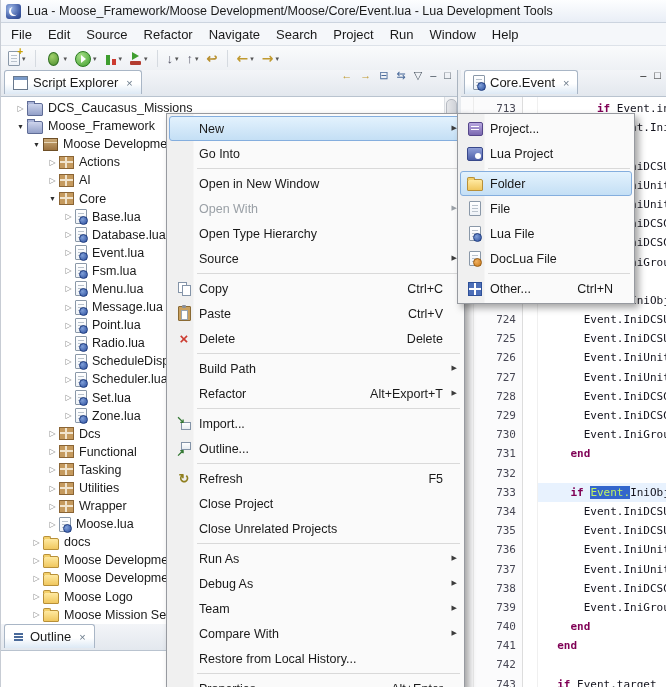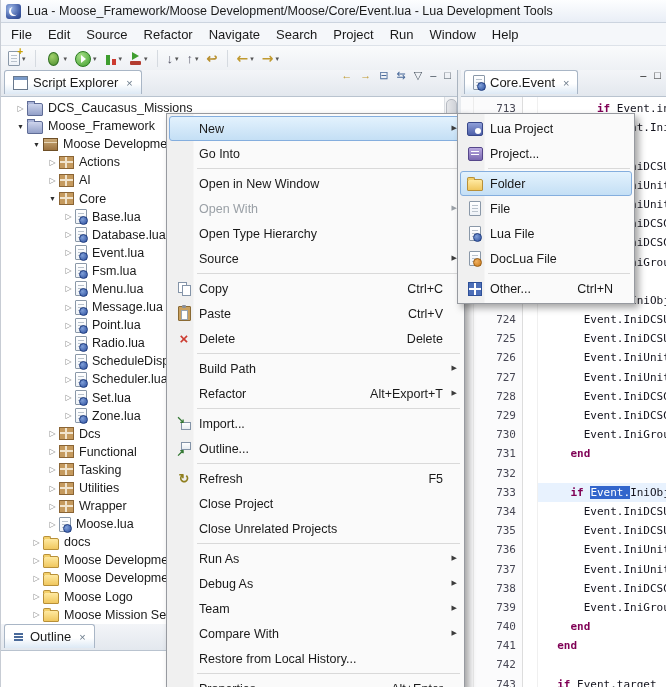--- a/index.html
+++ b/index.html
@@ -55,21 +55,21 @@
     font-size:11px;line-height:19.2px;color:#14141e;}
   .anno-ruler{width:12px;flex:0 0 auto;background:#fbfbfc;border-right:1px solid #ececec;}
   .linenos{width:42px;flex:0 0 auto;background:#fbfbfc;color:#474754;text-align:right;
     padding:2px 6px 0 0;border-right:1px solid #ddd;}
   .fold-ruler{width:14px;flex:0 0 auto;background:#fff;border-right:1px solid #f0f0f0;}
   .code{flex:1;min-width:0;padding-top:2px;white-space:pre;overflow:hidden;}
   .lnum,.cline{height:19.2px;}
   .cline{padding-left:6px;}
   .cline.cur{background:var(--c-current-line-bg,#e8f2fe);}
   .kw{color:var(--c-keyword,#7f0055);font-weight:bold;}
-  .sel{background:var(--c-selection-bg,#3366cc);color:#ffffff;}
+  .sel{background:var(--c-selection-bg,#3366cc);color:#bef264;}
 
   
   .menu{position:absolute;z-index:20;padding:2px;border:1px solid #979aa0;
     background:linear-gradient(to right,#f0f0f0 26px,#fafafa 27px);
     box-shadow:4px 4px 7px rgba(0,0,0,.35);font-size:12.5px;}
   #context-menu{left:165px;top:113px;width:293px;}
   #new-submenu{left:456px;top:113px;width:172px;z-index:21;}
   .cm-item{height:23px;display:flex;align-items:center;border:1px solid transparent;border-radius:3px;
     padding:0 2px;position:relative;}
   .cm-item.hl{background:linear-gradient(var(--c-menu-highlight-top,#e3f2fd),var(--c-menu-highlight,#c4dff5));
@@ -580,29 +580,29 @@
       <div class="cm-sep"></div>
       <div class="cm-item">
         <span class="cm-icon"></span>
         <span class="cm-label">Properties</span>
         <span class="cm-shortcut">Alt+Enter</span>
       </div>
     </div>
   <div class="menu" id="new-submenu">
       <div class="cm-item">
         <span class="cm-icon">
+          <span class="ic ic-project-wizard"></span>
+        </span>
+        <span class="cm-label">Project...</span>
+      </div>
+      <div class="cm-item">
+        <span class="cm-icon">
           <span class="ic ic-lua-project"></span>
         </span>
         <span class="cm-label">Lua Project</span>
-      </div>
-      <div class="cm-item">
-        <span class="cm-icon">
-          <span class="ic ic-project-wizard"></span>
-        </span>
-        <span class="cm-label">Project...</span>
       </div>
       <div class="cm-sep"></div>
       <div class="cm-item hl">
         <span class="cm-icon">
           <span class="ic ic-folder"></span>
         </span>
         <span class="cm-label">Folder</span>
       </div>
       <div class="cm-item">
         <span class="cm-icon">

